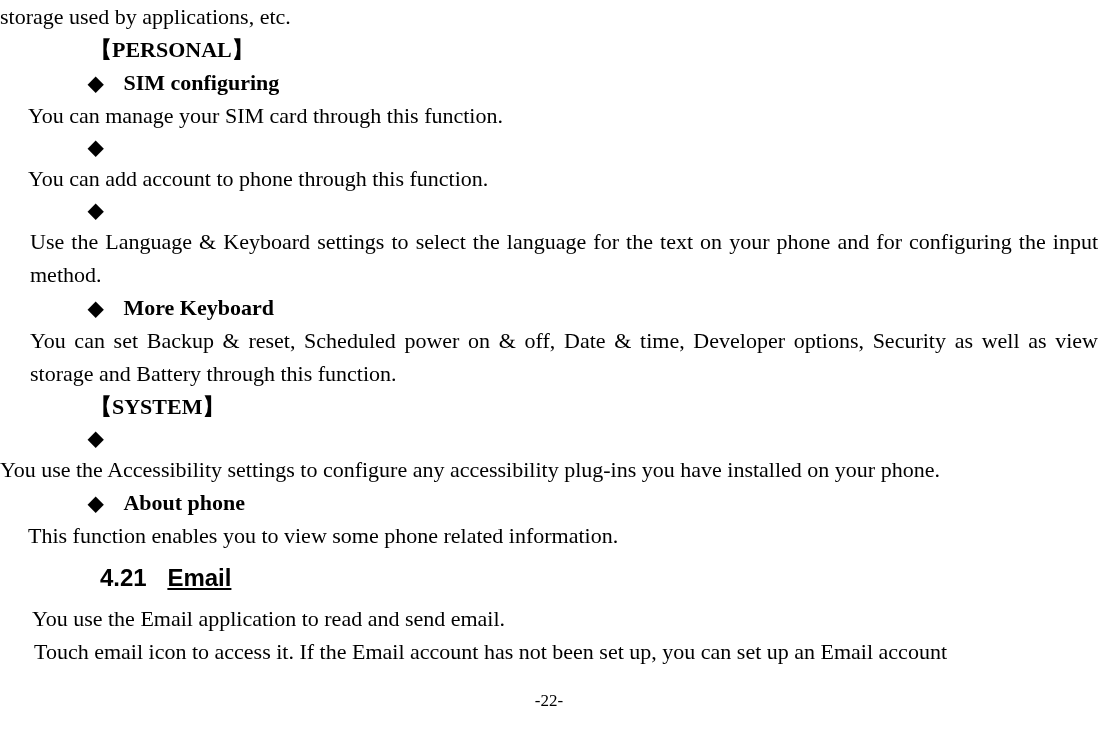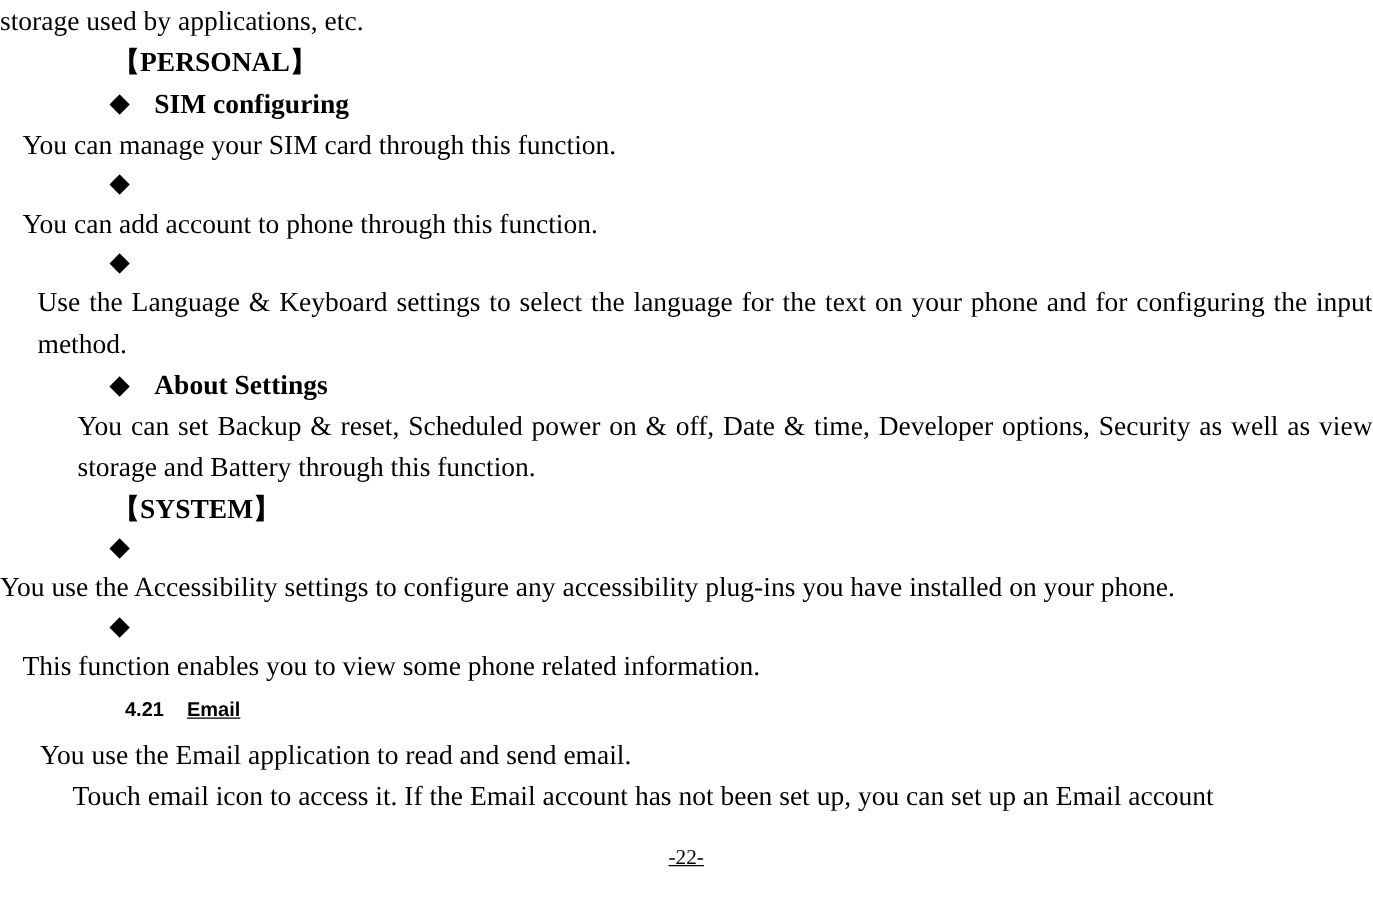--- a/index.html
+++ b/index.html
@@ -14,57 +14,56 @@
       color: #000;
       background: #fff;
       width: 1098px;
       height: 735px;
       padding: 0;
     }
     .text-line {
       display: block;
     }
     .indent-1 {
-      padding-left: 18px;
+      padding-left: 28px;
     }
     .indent-section {
       padding-left: 90px;
       font-weight: bold;
     }
     .bullet-line {
       padding-left: 88px;
       font-weight: bold;
       display: flex;
       align-items: center;
     }
     .bullet-diamond {
       display: inline-block;
       margin-right: 20px;
       font-size: 20px;
     }
     .heading-line {
       padding-left: 100px;
       font-family: Arial, Helvetica, sans-serif;
       font-weight: bold;
-      font-size: 16px;
+      font-size: 24px;
       margin-top: 8px;
       margin-bottom: 6px;
     }
     .heading-num {
       margin-right: 14px;
     }
     .heading-text {
       text-decoration: underline;
     }
     .page-num {
       text-align: center;
       font-size: 17px;
       margin-top: 20px;
       font-family: "Times New Roman", Times, serif;
-      text-decoration: underline;
     }
     .justify {
       text-align: justify;
     }
   </style>
 </head>
 <body>
 
 <div class="text-line">storage used by applications, etc.</div>
 
@@ -83,41 +82,42 @@
 
 <div class="text-line bullet-line">
   <span class="bullet-diamond">◆</span>
 </div>
 <div class="text-line justify" style="padding-left:30px;">
   <span style="display:block; text-align:justify; text-align-last:left;">Use the Language &amp; Keyboard settings to select the language for the text on your phone and for configuring the input method.</span>
 </div>
 
 <div class="text-line bullet-line">
   <span class="bullet-diamond">◆</span>
-  <span>About Settings</span>
+  <span>More Keyboard</span>
 </div>
 <div class="text-line justify" style="padding-left:30px;">
-  <span style="display:block; text-indent:0;margin-left:32px;">You can set Backup &amp; reset, Scheduled power on &amp; off, Date &amp; time, Developer options, Security as well as view storage and Battery through this function.</span>
+  <span style="display:block; text-indent:0;">You can set Backup &amp; reset, Scheduled power on &amp; off, Date &amp; time, Developer options, Security as well as view storage and Battery through this function.</span>
 </div>
 
 <div class="text-line indent-section">【SYSTEM】</div>
 
 <div class="text-line bullet-line">
   <span class="bullet-diamond">◆</span>
 </div>
 <div class="text-line justify" style="text-indent:0;">
   <span style="display:block;">You use the Accessibility settings to configure any accessibility plug-ins you have installed on your phone.</span>
 </div>
 
 <div class="text-line bullet-line">
   <span class="bullet-diamond">◆</span>
+  <span>About phone</span>
 </div>
 <div class="text-line indent-1">This function enables you to view some phone related information.</div>
 
 <div class="heading-line">
   <span class="heading-num">4.21</span>
   <span class="heading-text">Email</span>
 </div>
 
 <div class="text-line" style="padding-left:32px;">You use the Email application to read and send email.</div>
-<div class="text-line" style="padding-left:34px;margin-left:24px;">Touch email icon to access it. If the Email account has not been set up, you can set up an Email account</div>
+<div class="text-line" style="padding-left:34px;">Touch email icon to access it. If the Email account has not been set up, you can set up an Email account</div>
 
 <div class="page-num">-22-</div>
 
 </body></html>

